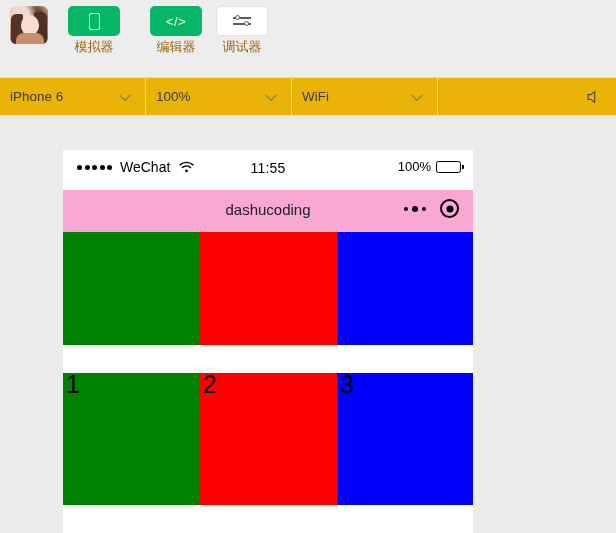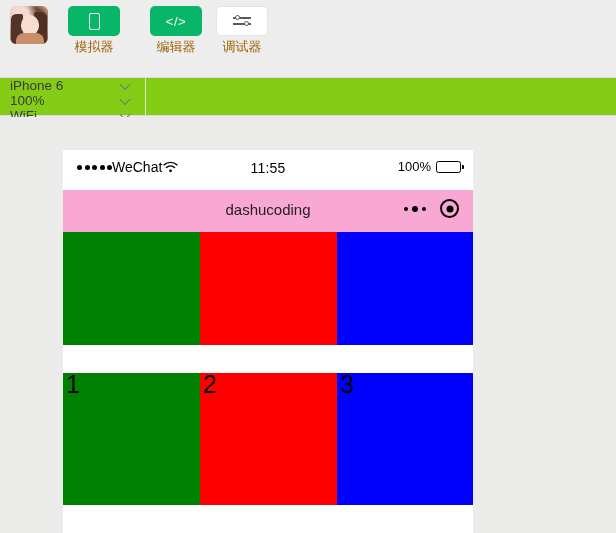--- a/index.html
+++ b/index.html
@@ -134,25 +134,24 @@
     padding: 0 10px;
     box-sizing: border-box;
     white-space: nowrap;
   }
 
   
   .selectbar {
     position: absolute;
     left: 0; top: 78px;
     width: 616px; height: 38px;
-    background: #84cc16;
+    background: #eab308;
     border-bottom: 1px solid #dcdcdc;
     box-sizing: border-box;
     display: flex;
-    flex-direction: column;
   }
   .sel {
     position: relative;
     height: 100%;
     border-right: 1px solid #dcdcdc;
     box-sizing: border-box;
     display: flex;
     align-items: center;
     padding-left: 10px;
     font-size: 13.5px;
@@ -198,21 +197,21 @@
   .statusbar {
     position: relative;
     height: 40px;
     background: #ffffff;
   }
   .sb-left {
     position: absolute;
     left: 14px; top: 10px;
     display: flex;
     align-items: center;
-    gap: 0;
+    gap: 8px;
   }
   .dots { display: flex; gap: 2.5px; align-items: center; }
   .dots i {
     width: 5px; height: 5px; border-radius: 50%;
     background: #000; display: block;
   }
   .carrier {
     font-size: 14px; color: #000; line-height: 14px;
   }
   .wifi { position: relative; width: 15px; height: 12px; margin-left: 1px; }

